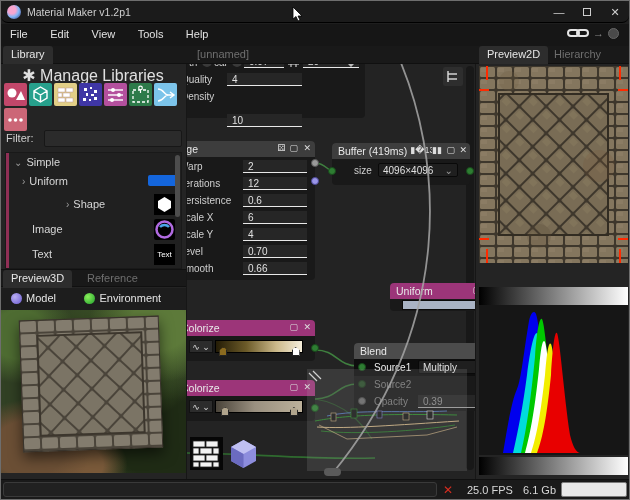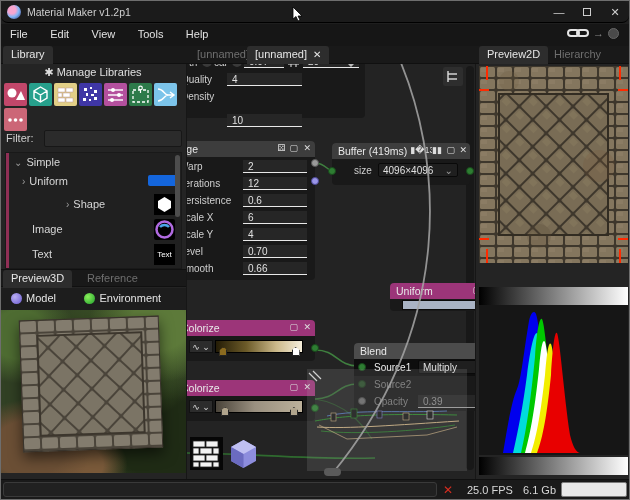--- a/index.html
+++ b/index.html
@@ -30,21 +30,21 @@
        background:#2d2d2d;border-radius:3px 3px 0 0;}
   .tab.dim{background:transparent;color:#6f6f6f;}
   .tabx{margin-left:6px;font-size:10px;color:#e6e6e6;}
   
   .col-left{position:absolute;left:0;top:63px;width:185px;height:415px;background:#242424;}
   .col-center{position:absolute;left:185px;top:63px;width:290px;height:415px;background:#232323;
               overflow:hidden;border-left:1px solid #161616;border-right:1px solid #161616;}
   .col-right{position:absolute;left:475px;top:63px;width:155px;height:415px;background:#242424;}
   
   .managebtn{position:absolute;left:8px;top:2px;width:168px;height:15px;text-align:center;
-             font-size:11px;color:#e0e0e0;}
+             font-size:16px;color:#e0e0e0;}
   .cats{position:absolute;left:3px;top:19px;}
   .cat{position:absolute;width:23px;height:23px;border-radius:2px;}
   .cat svg{position:absolute;left:0;top:0;}
   .filterrow{position:absolute;left:5px;top:68px;width:176px;height:16px;font-size:11px;color:#cfcfcf;}
   .filterinput{position:absolute;left:38px;top:-2px;width:138px;height:17px;background:#2b2b2b;
                border:1px solid #171717;border-radius:2px;}
   .tree{position:absolute;left:4px;top:88px;width:177px;height:117px;background:#202020;overflow:hidden;
         border:1px solid #191919;}
   .treeaccent{position:absolute;left:0;top:0;width:3px;height:100%;background:#8f2f55;}
   .trow{position:absolute;left:8px;font-size:11px;color:#d6d6d6;}
@@ -147,21 +147,20 @@
         <rect x="10" y="3" width="11" height="6" rx="3" fill="none" stroke="#e6e6e6" stroke-width="2"></rect>
       </svg>
       <span class="arrowglyph">→</span>
       <span class="globedot"></span>
     </span>
   </div>
 
   <div class="tabstrip">
     <div class="tab" style="left:2px;">Library</div>
     <div class="tab dim" style="left:188px;">[unnamed]</div>
-    <div class="tab" style="left:246px;"><span>[unnamed]</span><span class="tabx">✕</span></div>
     <div class="tab" style="left:478px;">Preview2D</div>
     <div class="tab dim" style="left:545px;">Hierarchy</div>
   </div>
 
   <div class="col-left">
     <div class="managebtn">✱ Manage Libraries</div>
 
     <div class="cats">
       <div class="cat" style="left:0;top:0;background:#c2476a;">
         <svg width="23" height="23">

